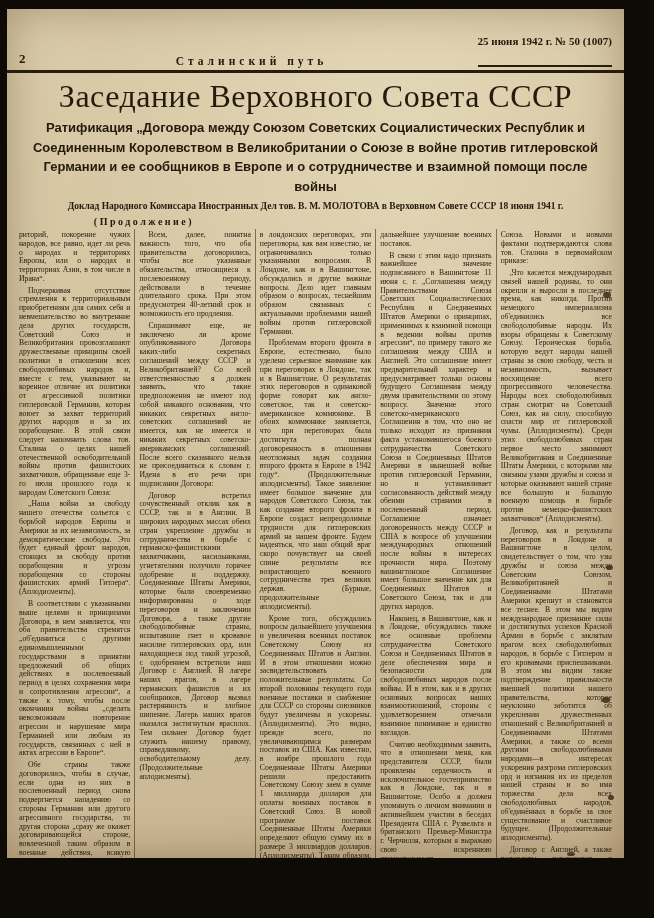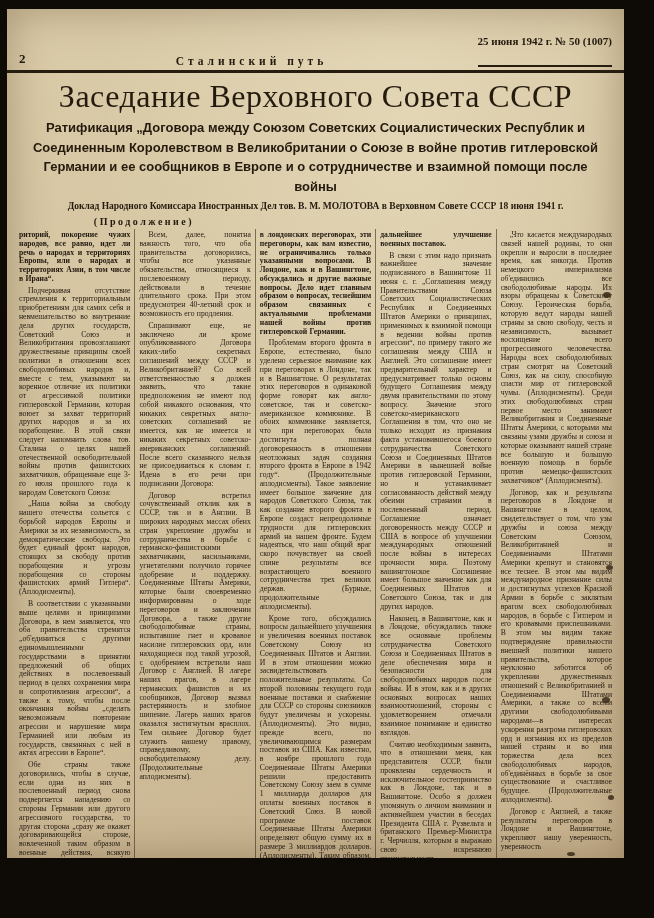--- a/index.html
+++ b/index.html
@@ -51,21 +51,21 @@
     border-right:1px solid rgba(58,44,24,0.6);
     min-width:0;
   }
   .col:last-child { border-right:none; }
   .col p {
     margin:0 0 3px 0;
     font-size:7.7px; line-height:1.14;
     text-align:justify; text-indent:9px;
     color:#221910; word-spacing:0.4px;
   }
-  .col p.cont { text-indent:0;font-weight:bold; }
+  .col p.cont { text-indent:0; }
   .speck { position:absolute; background:#39291614; background:#392916; border-radius:50%; opacity:0.85; }
   .s1 { left:596px; top:283px; width:8px; height:6px; }
   .s2 { left:599px; top:556px; width:7px; height:5px; }
   .s3 { left:595px; top:688px; width:8px; height:6px; }
   .s4 { left:601px; top:786px; width:6px; height:5px; }
   .s5 { left:560px; top:843px; width:8px; height:4px; }
 </style>
 </head>
 <body>
 
@@ -110,20 +110,21 @@
 
     <div class="col">
       <p class="cont">дальнейшее улучшение военных поставок.</p>
       <p>В связи с этим надо признать важнейшее значение подписанного в Вашингтоне 11 июня с. г. „Соглашения между Правительствами Союза Советских Социалистических Республик и Соединенных Штатов Америки о принципах, применимых к взаимной помощи в ведении войны против агрессии“, по примеру такого же соглашения между США и Англией. Это соглашение имеет предварительный характер и предусматривает только основы будущего Соглашения между двумя правительствами по этому вопросу. Значение этого советско-американского Соглашения в том, что оно не только исходит из признания факта установившегося боевого сотрудничества Советского Союза и Соединенных Штатов Америки в нынешней войне против гитлеровской Германии, но и устанавливает согласованность действий между обеими странами в послевоенный период. Соглашение означает договоренность между СССР и США в вопросе об улучшении международных отношений после войны в интересах прочности мира. Поэтому вашингтонское Соглашение имеет большое значение как для Соединенных Штатов и Советского Союза, так и для других народов.</p>
       <p>Наконец, в Вашингтоне, как и в Лондоне, обсуждались также все основные проблемы сотрудничества Советского Союза и Соединенных Штатов в деле обеспечения мира и безопасности для свободолюбивых народов после войны. И в этом, как и в других основных вопросах наших взаимоотношений, стороны с удовлетворением отмечали взаимное понимание и единство взглядов.</p>
       <p>Считаю необходимым заявить, что в отношении меня, как представителя СССР, были проявлены сердечность и исключительное гостеприимство как в Лондоне, так и в Вашингтоне. Особо я должен упомянуть о личном внимании и активнейшем участии в беседах Президента США г. Рузвельта и британского Премьер-Министра г. Черчилля, которым я выражаю свою искреннюю признательность. (Продолжительные аплодисменты).</p>
       <p>Во всем этом мы видим укрепление международных позиций Советского</p>
     </div>
 
     <div class="col">
+      <p class="cont">Союза. Новыми и новыми фактами подтверждаются слова тов. Сталина в первомайском приказе:</p>
       <p>„Что касается международных связей нашей родины, то они окрепли и выросли в последнее время, как никогда. Против немецкого империализма об'единились все свободолюбивые народы. Их взоры обращены к Советскому Союзу. Героическая борьба, которую ведут народы нашей страны за свою свободу, честь и независимость, вызывает восхищение всего прогрессивного человечества. Народы всех свободолюбивых стран смотрят на Советский Союз, как на силу, способную спасти мир от гитлеровской чумы. (Аплодисменты). Среди этих свободолюбивых стран первое место занимают Великобритания и Соединенные Штаты Америки, с которыми мы связаны узами дружбы и союза и которые оказывают нашей стране все большую и большую военную помощь в борьбе против немецко-фашистских захватчиков“ (Аплодисменты).</p>
       <p>Договор, как и результаты переговоров в Лондоне и Вашингтоне в целом, свидетельствует о том, что узы дружбы и союза между Советским Союзом, Великобританией и Соединенными Штатами Америки крепнут и становятся все теснее. В этом мы видим международное признание силы и достигнутых успехов Красной Армии в борьбе с заклятым врагом всех свободолюбивых народов, в борьбе с Гитлером и его кровавыми приспешниками. В этом мы видим также подтверждение правильности внешней политики нашего правительства, которое неуклонно заботится об укреплении дружественных отношений с Великобританией и Соединенными Штатами Америки, а также со всеми другими свободолюбивыми народами—в интересах ускорения разгрома гитлеровских орд и изгнания их из пределов нашей страны и во имя торжества дела всех свободолюбивых народов, об'единённых в борьбе за свое существование и счастливое будущее. (Продолжительные аплодисменты).</p>
       <p>Договор с Англией, а также результаты переговоров в Лондоне и Вашингтоне, укрепляют нашу уверенность, уверенность</p>
 
     </div>
 
   </div>
 
   <div class="speck s1"></div>
   <div class="speck s2"></div>

